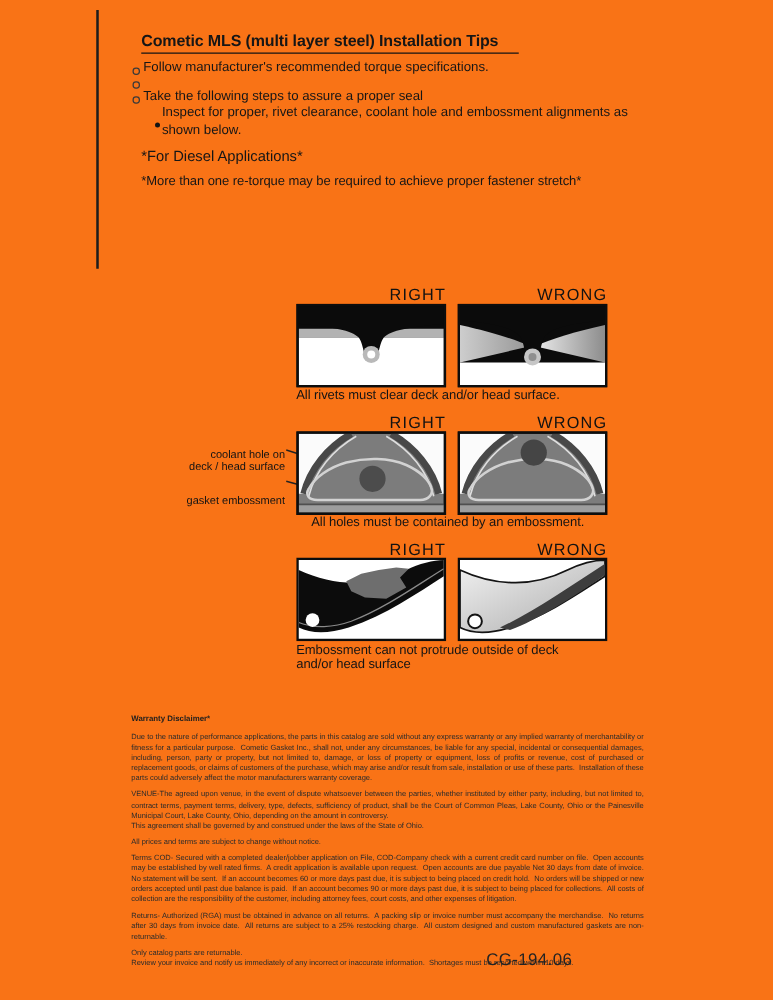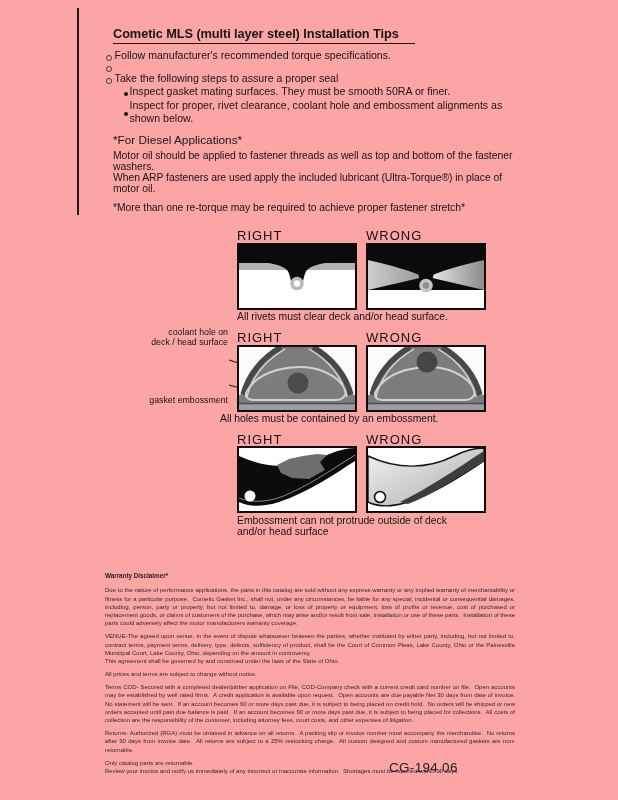--- a/index.html
+++ b/index.html
@@ -1,35 +1,35 @@
 <!DOCTYPE html>
 <html><head>
 <meta charset="utf-8">
 <style>
   html,body{margin:0;padding:0;background:#fff;}
   .page{
-    position:relative;width:618px;height:800px;background:#fca5a5;overflow:hidden;
+    position:relative;width:618px;height:800px;background:#f97316;overflow:hidden;
     font-family:"Liberation Sans",sans-serif;color:#161616;
   }
   .left-rule{position:absolute;left:77px;top:8px;width:2px;height:207px;background:#1d1d1d;}
   .main{position:absolute;left:113px;top:24px;width:406px;}
   h1.title{
     font-size:12.8px;font-weight:bold;letter-spacing:-0.1px;display:inline-block;
     border-bottom:1.7px solid #141414;padding:0 16px 2px 0;margin:0;white-space:nowrap;
   }
   .bullets{margin-top:5px;font-size:10.6px;line-height:13.4px;margin-left:-7px;}
   .b-row{display:flex;align-items:center;}
   .o-dot{flex:0 0 auto;width:3.6px;height:3.6px;border:1px solid #3a3a3a;border-radius:50%;margin:4px 3px 0 0;}
   .f-dot{flex:0 0 auto;width:4px;height:4px;background:#141414;border-radius:50%;margin:4.4px 1.5px 0 0;}
   .b-sub{margin-left:18px;}
   h2.diesel{font-size:11.8px;font-weight:normal;margin:7px 0 0 0;}
   p.body{font-size:10.4px;line-height:11px;margin:3px 0 0 0;white-space:pre-line;letter-spacing:-0.05px;}
   p.body.p2{margin-top:6px;line-height:11.2px;}
   p.body.note{margin-top:8px;}
-  .dg-label{position:absolute;width:120px;text-align:left;font-size:13px;letter-spacing:1px;color:#121212;}
+  .dg-label{position:absolute;width:120px;text-align:right;font-size:13px;letter-spacing:1px;color:#121212;}
   .dg-panel{position:absolute;width:120px;height:67px;}
   .dg-caption{position:absolute;font-size:10.4px;line-height:10.8px;color:#141414;white-space:pre-line;letter-spacing:-0.05px;}
   .side-label{position:absolute;left:116px;width:112px;font-size:8.8px;line-height:9.8px;text-align:right;white-space:pre-line;color:#141414;}
   .leader{position:absolute;left:228px;top:352px;}
   .fine{position:absolute;left:105px;top:572px;width:410px;font-size:6px;line-height:8.3px;color:#2b2b2b;text-align:justify;}
   .fine h3{font-size:6.3px;margin:0 0 6px 0;font-weight:bold;color:#1e1e1e;}
   .fine p{margin:0 0 4.6px 0;white-space:pre-wrap;}
   .page-num{position:absolute;left:389px;top:760px;font-size:13.5px;letter-spacing:0.3px;color:#232323;}
   svg{display:block;}
 </style>
@@ -67,31 +67,25 @@
       </div>
       <div class="b-row">
         <span class="o-dot"></span>
       </div>
       <div class="b-row">
         <span class="o-dot"></span>
         <span>Take the following steps to assure a proper seal</span>
       </div>
       <div class="b-row b-sub">
         <span class="f-dot"></span>
-        <span>Inspect gasket mating surfaces.  They must be smooth 50RA or finer.</span>
-      </div>
-      <div class="b-row b-sub">
-        <span class="f-dot"></span>
         <span>Inspect for proper, rivet clearance, coolant hole and embossment alignments as shown below.</span>
       </div>
     </div>
 
     <h2 class="diesel">*For Diesel Applications*</h2>
-    <p class="body">Motor oil should be applied to fastener threads as well as top and bottom of the fastener washers.
-When ARP fasteners are used apply the included lubricant (Ultra-Torque®) in place of motor oil.</p>
     <p class="body note">*More than one re-torque may be required to achieve proper fastener stretch*</p>
   </div>
 
   <div class="dg-label" style="left:237px;top:228px">RIGHT</div>
   <div class="dg-label" style="left:366px;top:228px">WRONG</div>
 
   <div class="dg-panel" style="left:237px;top:243px">
     <svg viewBox="0 0 120 67" width="120" height="67">
       <rect x="0" y="0" width="120" height="67" fill="#0b0b0b"></rect>
       <rect x="2" y="20" width="116" height="7" fill="#b3b3b3"></rect>
@@ -112,21 +106,21 @@
       <circle cx="60" cy="42.5" r="6.8" fill="#c6c6c6"></circle>
       <circle cx="60" cy="42.5" r="3.2" fill="#8f8f8f"></circle>
       <rect x="1" y="1" width="118" height="65" fill="none" stroke="#0d0d0d" stroke-width="2"></rect>
     </svg>
   </div>
   <div class="dg-caption" style="left:237px;top:312px">All rivets must clear deck and/or head surface.</div>
 
   <div class="dg-label" style="left:237px;top:330px">RIGHT</div>
   <div class="dg-label" style="left:366px;top:330px">WRONG</div>
 
-  <div class="side-label" style="top:328px">coolant hole on
+  <div class="side-label" style="top:359px">coolant hole on
 deck / head surface</div>
   <div class="side-label" style="top:396px">gasket embossment</div>
   <svg class="leader" width="72" height="48" viewBox="0 0 72 48">
     <line x1="1" y1="8" x2="64" y2="28" stroke="#222" stroke-width="1.1"></line>
     <line x1="1" y1="33" x2="34" y2="42" stroke="#222" stroke-width="1.1"></line>
   </svg>
 
   <div class="dg-panel" style="left:237px;top:345px">
     <svg viewBox="0 0 120 67" width="120" height="67">
       <rect x="0" y="0" width="120" height="67" fill="#0e0e0e"></rect>
@@ -154,21 +148,21 @@
       <path d="M76,2 C95,13 109,30 114,50" stroke="#484848" stroke-width="5.5" fill="none"></path>
       <path d="M48,4 C29,15 15,32 10,52" stroke="#dedede" stroke-width="1.3" fill="none"></path>
       <path d="M72,4 C91,15 105,32 110,52" stroke="#dedede" stroke-width="1.3" fill="none"></path>
       <rect x="2" y="59" width="116" height="6" fill="#9d9d9d"></rect>
       <line x1="2" y1="58.5" x2="118" y2="58.5" stroke="#4f4f4f" stroke-width="1.4"></line>
       <path d="M17,55 C10,55 7,51 10,46 C15,37 26,29 40,25 C56,21 74,21 88,27 C99,32 106,39 108,45 C110,50 106,55 99,55 Z" stroke="#d2d2d2" stroke-width="2" fill="none"></path>
       <circle cx="61" cy="17" r="10.5" fill="#454545"></circle>
       <rect x="1" y="1" width="118" height="65" fill="none" stroke="#0d0d0d" stroke-width="2"></rect>
     </svg>
   </div>
-  <div class="dg-caption" style="left:220px;top:414px">All holes must be contained by an embossment.</div>
+  <div class="dg-caption" style="left:249px;top:414px">All holes must be contained by an embossment.</div>
 
   <div class="dg-label" style="left:237px;top:432px">RIGHT</div>
   <div class="dg-label" style="left:366px;top:432px">WRONG</div>
 
   <div class="dg-panel" style="left:237px;top:446px">
     <svg viewBox="0 0 120 67" width="120" height="67">
       <rect x="1" y="1" width="118" height="65" fill="#ffffff"></rect>
       <path d="M2,10 C32,24 62,23 88,10 C98,5 110,2 118,2 L118,15 C96,29 72,46 42,56 C26,61 12,61 2,56 Z" fill="#0c0c0c"></path>
       <path d="M40,19 L52,13 L66,10 L80,8 L90,9 L83,16 L88,24 L72,33 L55,32 L44,27 Z" fill="#6e6e6e"></path>
       <path d="M118,9 C94,24 70,41 44,51 C30,56 14,57 2,52" stroke="#8a8a8a" stroke-width="1" fill="none"></path>

